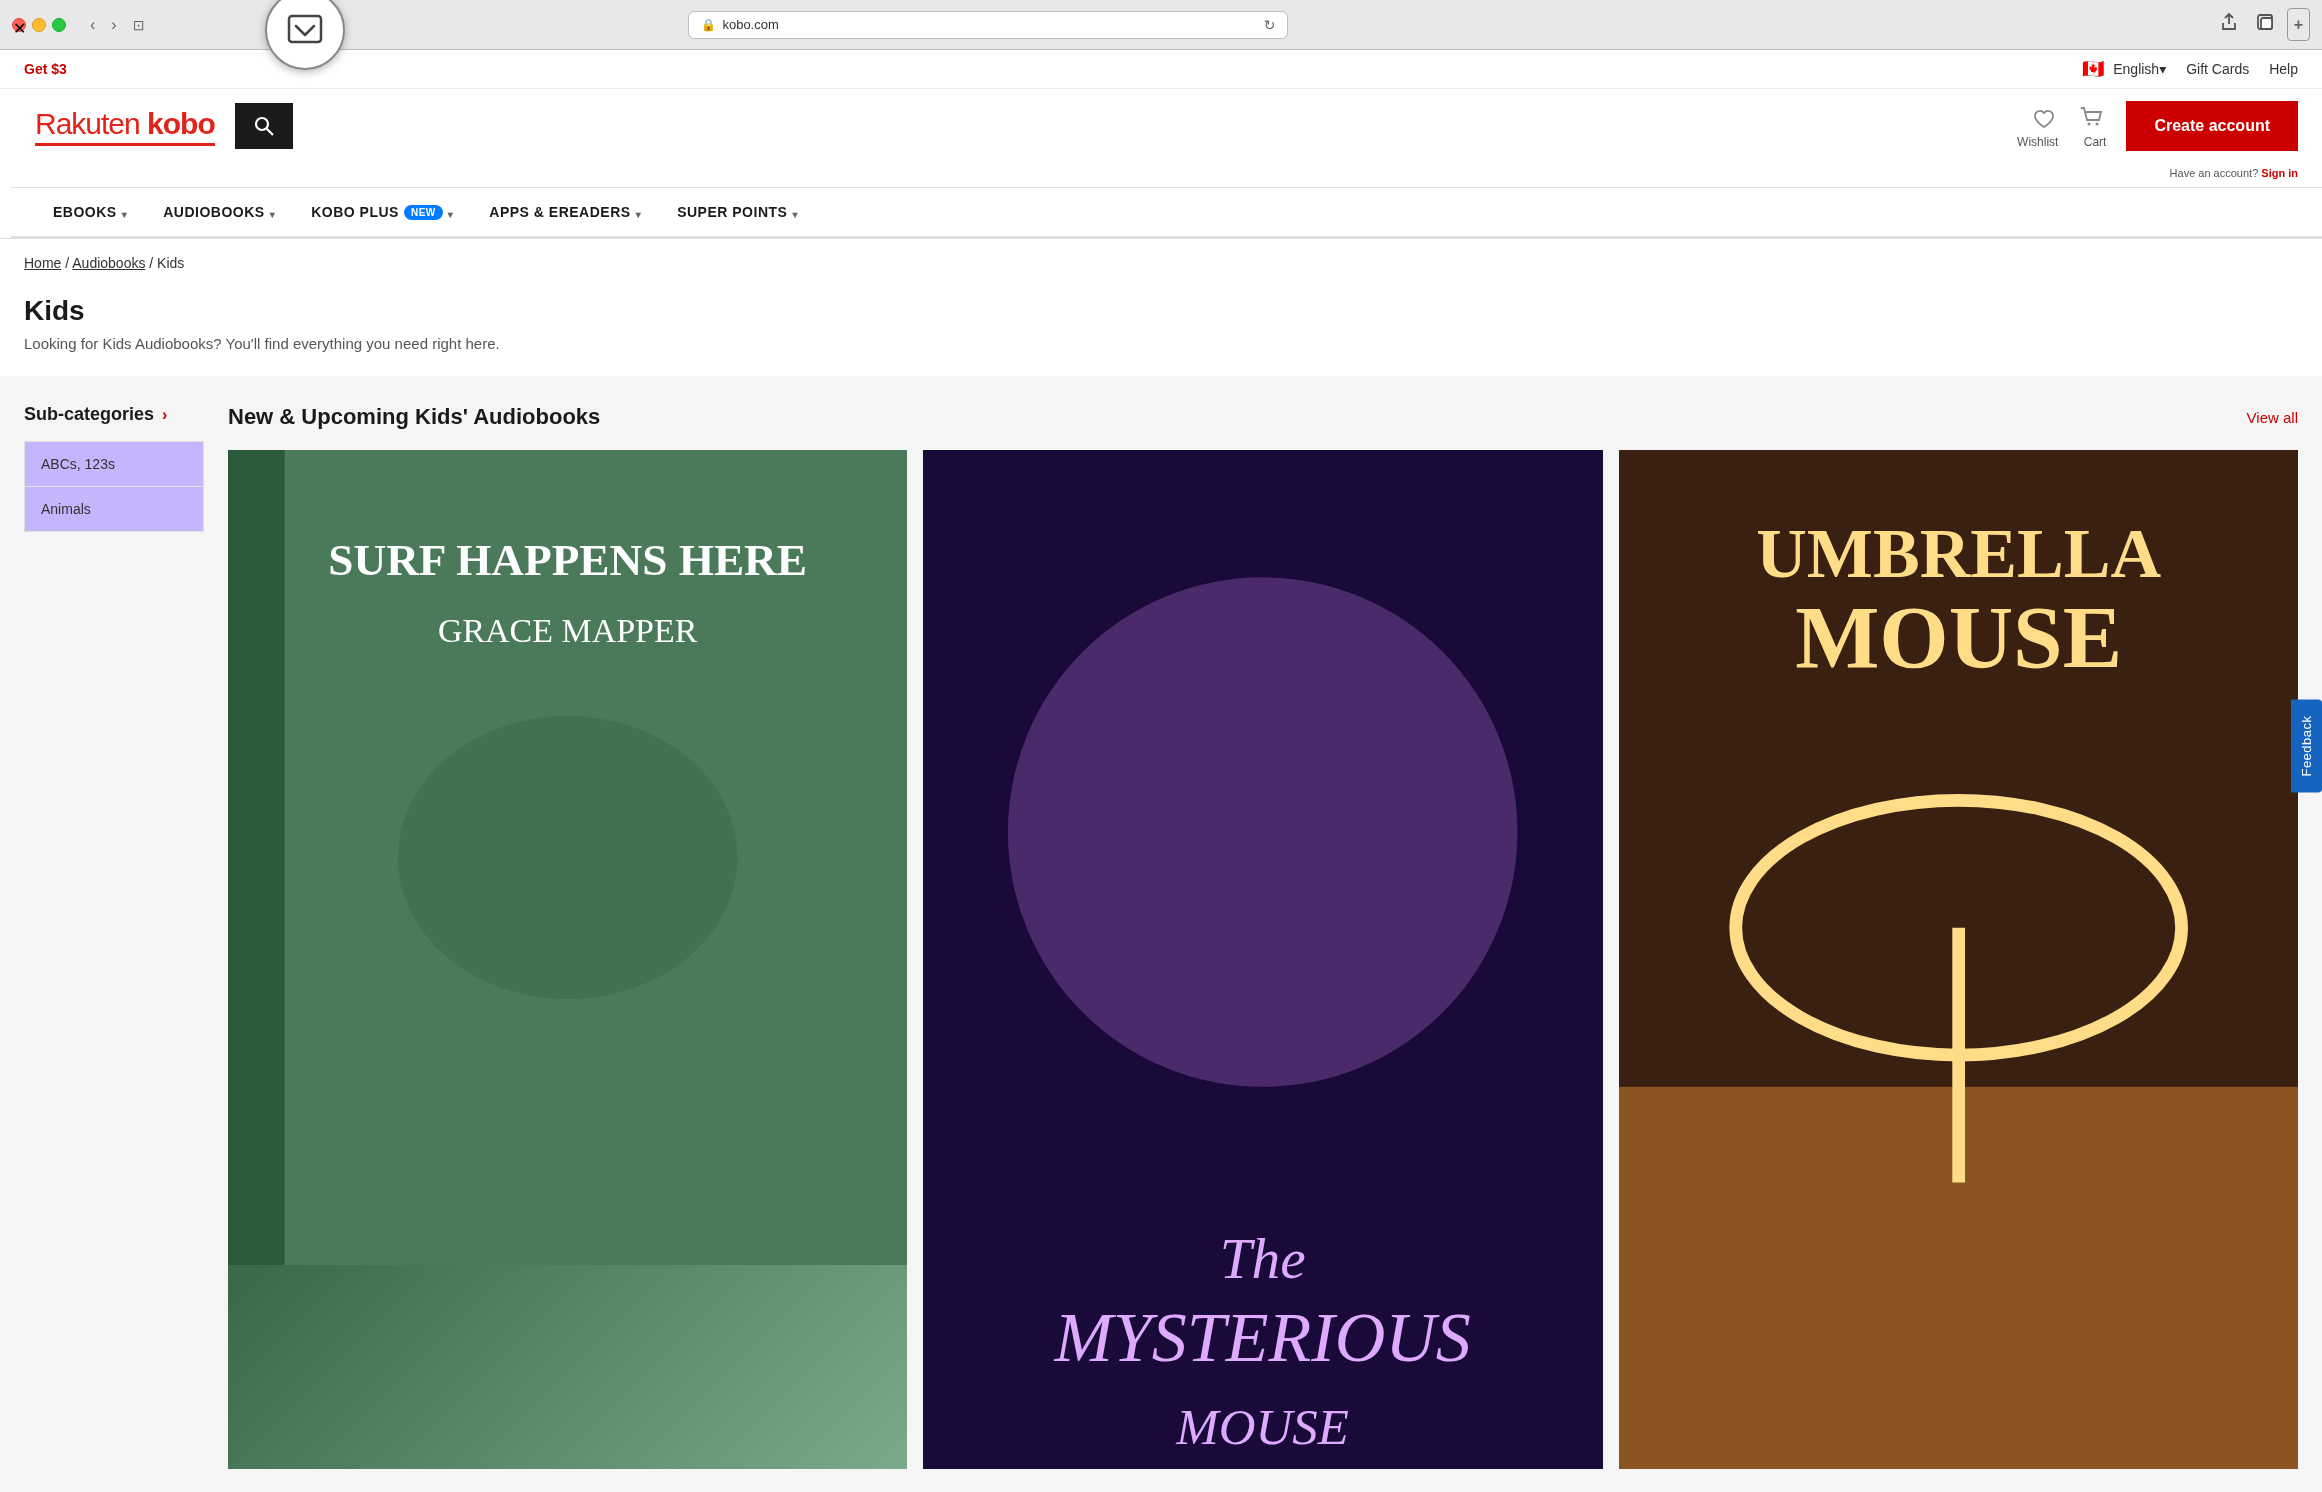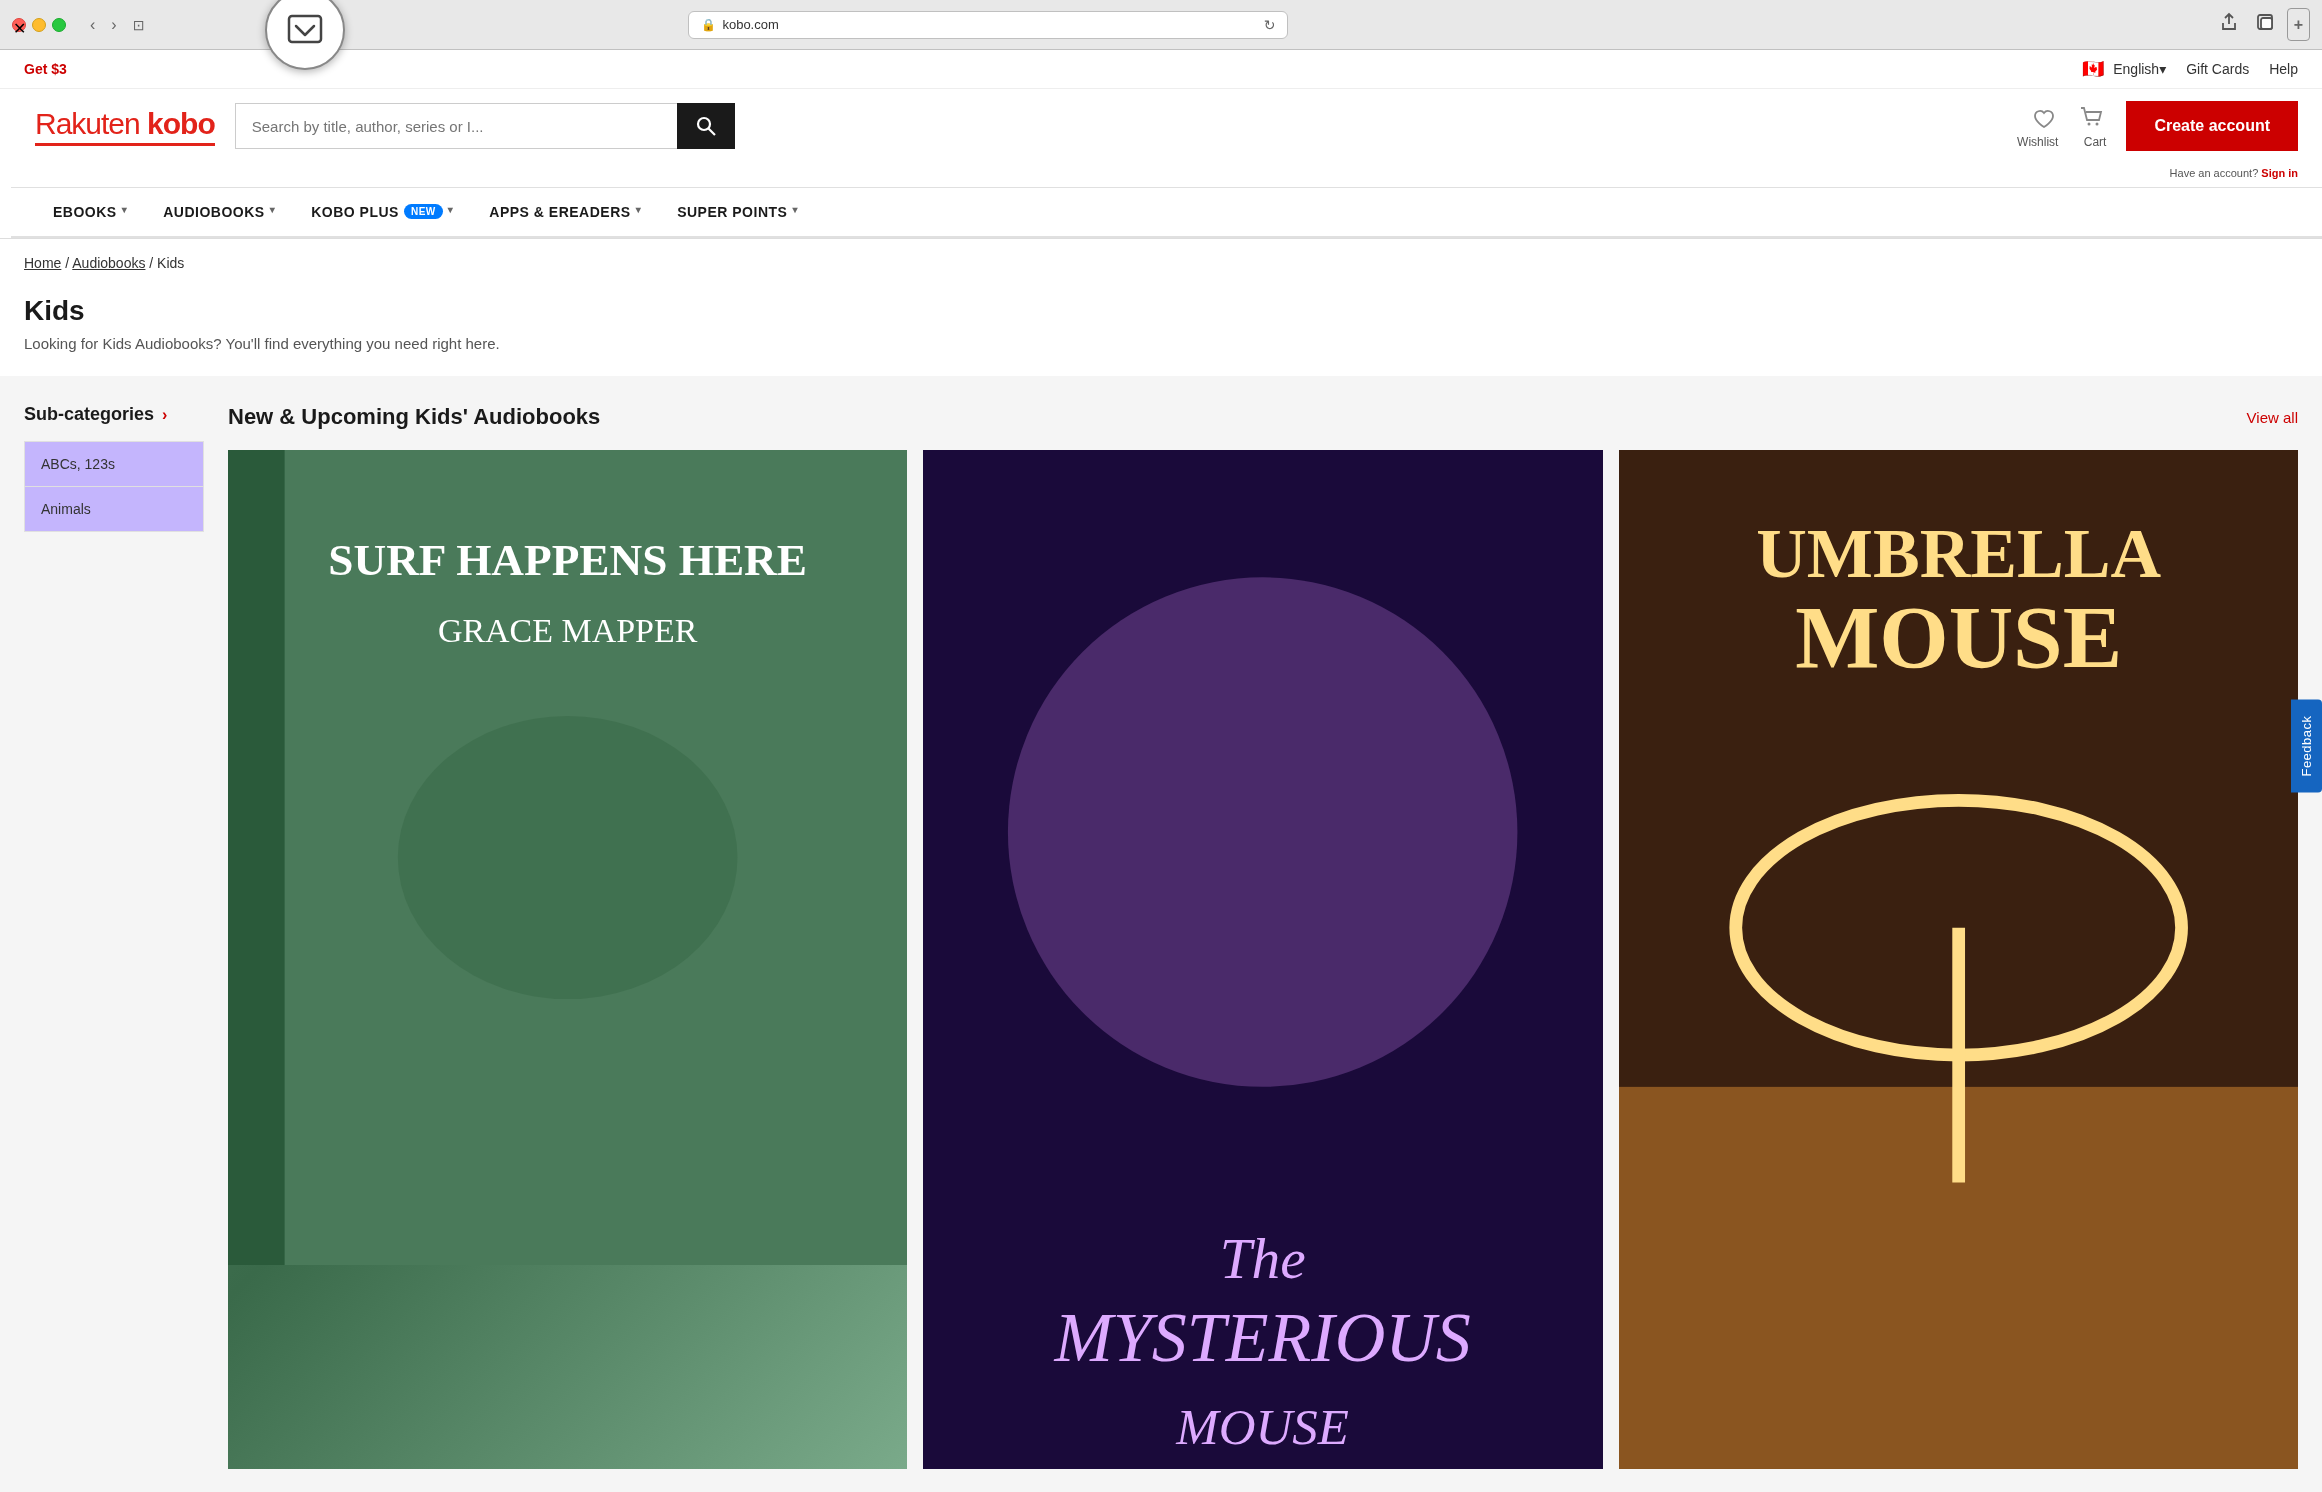--- a/index.html
+++ b/index.html
@@ -277,21 +277,21 @@
       border-bottom: 2px solid #e0e0e0;
       background: white;
     }
     .nav-item {
       padding: 16px 18px;
       font-size: 14px;
       font-weight: 600;
       color: #1a1a1a;
       cursor: pointer;
       display: flex;
-      align-items: flex-start;
+      align-items: flex-end;
       gap: 5px;
       white-space: nowrap;
       letter-spacing: 0.5px;
       text-transform: uppercase;
     }
     .nav-badge {
       background: #007bff;
       color: white;
       font-size: 10px;
       font-weight: bold;
@@ -528,21 +528,20 @@
     <div class="main-header">
 
       <div class="logo">
         <div class="logo-text">
           <span class="logo-rakuten">Rakuten</span><span class="logo-kobo"> kobo</span>
         </div>
         <div class="underline-red"></div>
       </div>
 
       <div class="search-container">
-        <input class="search-input" type="text" placeholder="Search by title, author, series or I..." style="">
         <button class="search-btn">
           <svg width="22" height="22" viewBox="0 0 22 22" fill="none" stroke="white" stroke-width="2.2">
             <circle cx="9" cy="9" r="6"></circle>
             <line x1="13.5" y1="13.5" x2="20" y2="20"></line>
           </svg>
         </button>
       </div>
 
       <div class="header-actions">
         <button class="wishlist-btn">

